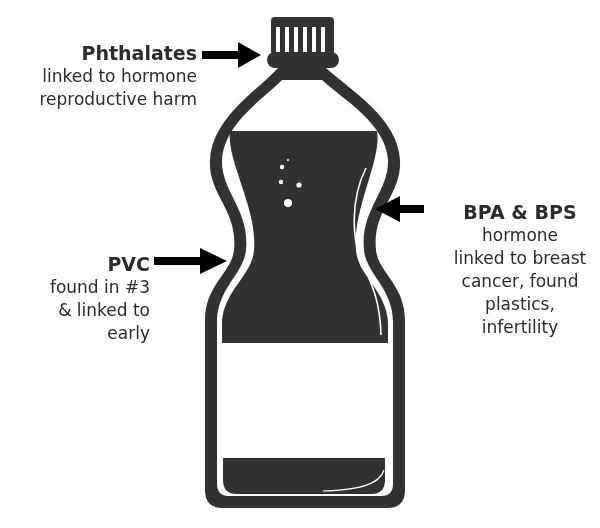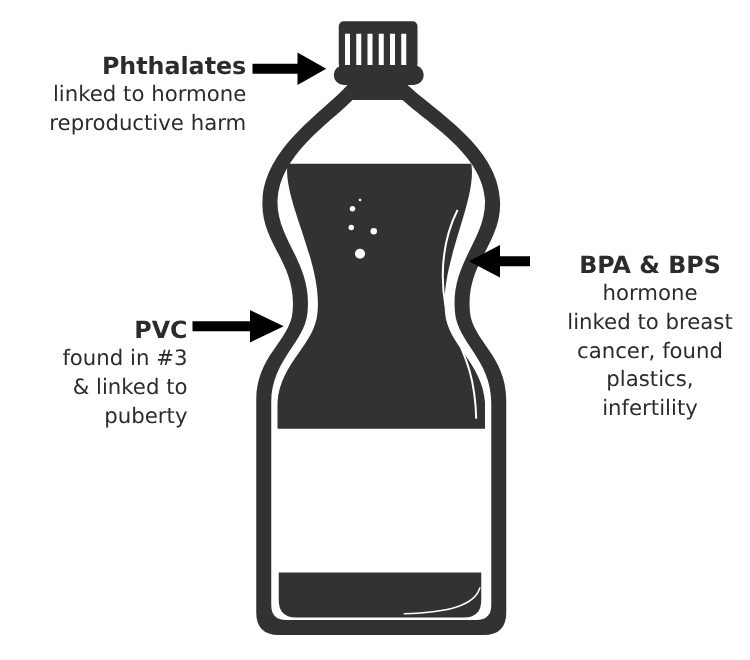--- a/index.html
+++ b/index.html
@@ -94,21 +94,21 @@
 <div id="lbl-phthalates" class="label right-align">
   <span class="title">Phthalates</span>
   <span class="line">linked to hormone</span>
   <span class="line">reproductive harm</span>
 </div>
 
 <div id="lbl-pvc" class="label right-align">
   <span class="title">PVC</span>
   <span class="line">found in #3</span>
   <span class="line">&amp; linked to</span>
-  <span class="line">puberty</span>
+  <span class="line">early</span>
 </div>
 
 <div id="lbl-bpa" class="label left-align">
   <span class="title">BPA &amp; BPS</span>
   <span class="line">hormone</span>
   <span class="line">linked to breast</span>
   <span class="line">cancer, found</span>
   <span class="line">plastics,</span>
   <span class="line">infertility</span>
 </div>

